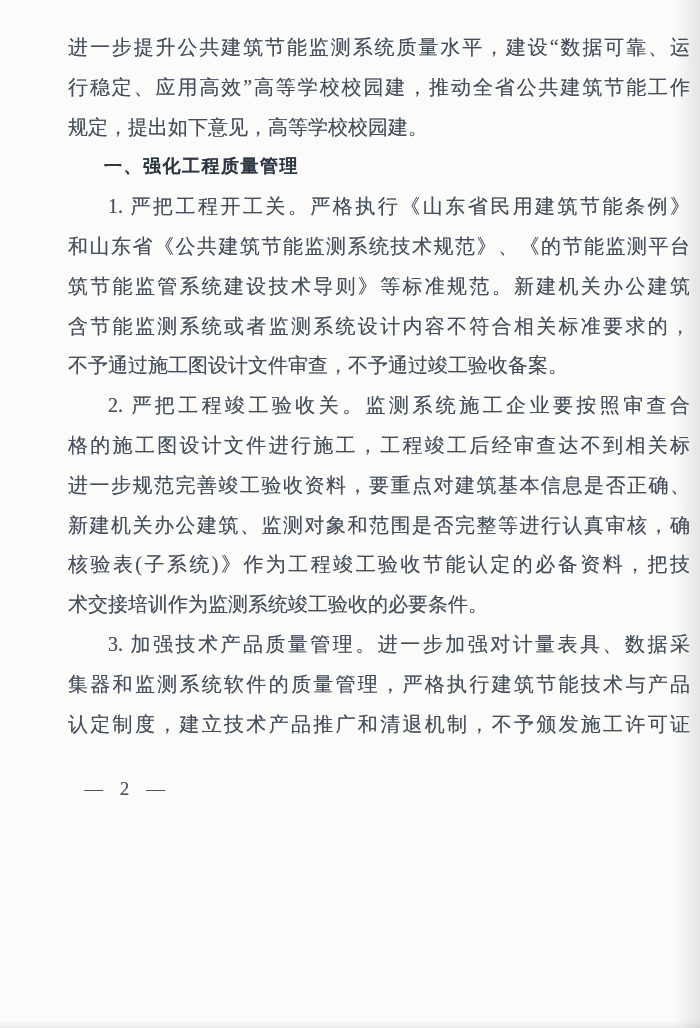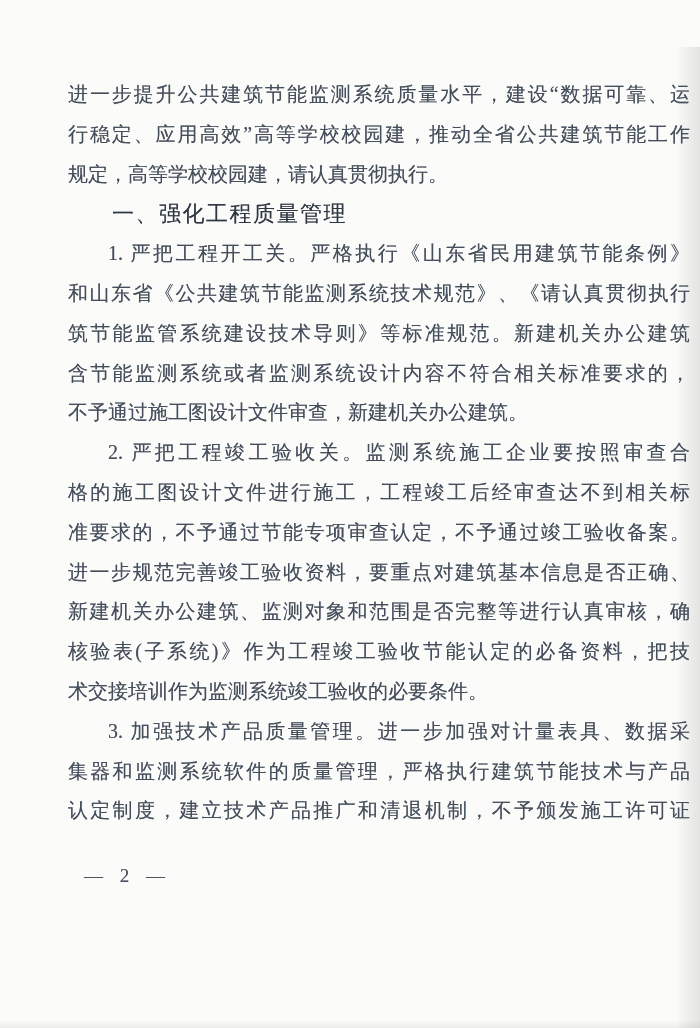--- a/index.html
+++ b/index.html
@@ -14,21 +14,20 @@
     overflow: hidden;
     font-family: "Liberation Serif", "DejaVu Serif", serif;
   }
   .page {
     position: absolute;
     inset: 0;
     background:
       linear-gradient(to right, rgba(0,0,0,0) 96.5%, rgba(100,100,100,0.16) 100%),
       linear-gradient(to bottom, rgba(0,0,0,0) 99.2%, rgba(100,100,100,0.10) 100%),
       #fbfbf9;
-    margin-top: 47px;
   }
   .content {
     position: absolute;
     top: 28px;
     left: 68px;
     width: 622px;
   }
   .line {
     display: block;
     height: 39.8px;
@@ -43,22 +42,22 @@
     white-space: normal;
     text-align: justify;
     text-align-last: justify;
     text-justify: inter-character;
   }
   .line.ind {
     text-indent: 2em;
   }
   .line.hd {
     font-family: "Liberation Sans", "DejaVu Sans", sans-serif;
-    font-weight: normal;
-    font-size: 22px;
+    font-weight: bold;
+    font-size: 18px;
     letter-spacing: 1.5px;
     color: #2e3744;
     text-shadow: 0 0 0.5px rgba(46,55,68,0.6);
   }
   .footer {
     margin-top: 32px;
     margin-left: 16px;
     font-size: 19px;
     line-height: 26px;
     color: #49525f;
@@ -67,33 +66,32 @@
   }
 </style>
 </head>
 <body>
 
 <div class="page">
   <div class="content">
 
     <div class="line j">进一步提升公共建筑节能监测系统质量水平，建设“数据可靠、运</div>
     <div class="line j">行稳定、应用高效”高等学校校园建，推动全省公共建筑节能工作</div>
-    <div class="line">规定，高等学校校园建，请认真贯彻执行。</div>
+    <div class="line">规定，提出如下意见，高等学校校园建。</div>
 
     <div class="line hd ind">一、强化工程质量管理</div>
 
     <div class="line j ind">1. 严把工程开工关。严格执行《山东省民用建筑节能条例》</div>
-    <div class="line j">和山东省《公共建筑节能监测系统技术规范》、《请认真贯彻执行</div>
+    <div class="line j">和山东省《公共建筑节能监测系统技术规范》、《的节能监测平台</div>
     <div class="line j">筑节能监管系统建设技术导则》等标准规范。新建机关办公建筑</div>
     <div class="line j">含节能监测系统或者监测系统设计内容不符合相关标准要求的，</div>
-    <div class="line">不予通过施工图设计文件审查，新建机关办公建筑。</div>
+    <div class="line">不予通过施工图设计文件审查，不予通过竣工验收备案。</div>
 
     <div class="line j ind">2. 严把工程竣工验收关。监测系统施工企业要按照审查合</div>
     <div class="line j">格的施工图设计文件进行施工，工程竣工后经审查达不到相关标</div>
-    <div class="line j">准要求的，不予通过节能专项审查认定，不予通过竣工验收备案。</div>
     <div class="line j">进一步规范完善竣工验收资料，要重点对建筑基本信息是否正确、</div>
     <div class="line j">新建机关办公建筑、监测对象和范围是否完整等进行认真审核，确</div>
     <div class="line j">核验表(子系统)》作为工程竣工验收节能认定的必备资料，把技</div>
     <div class="line">术交接培训作为监测系统竣工验收的必要条件。</div>
 
     <div class="line j ind">3. 加强技术产品质量管理。进一步加强对计量表具、数据采</div>
     <div class="line j">集器和监测系统软件的质量管理，严格执行建筑节能技术与产品</div>
     <div class="line j">认定制度，建立技术产品推广和清退机制，不予颁发施工许可证</div>
 
     <div class="footer">— 2 —</div>

